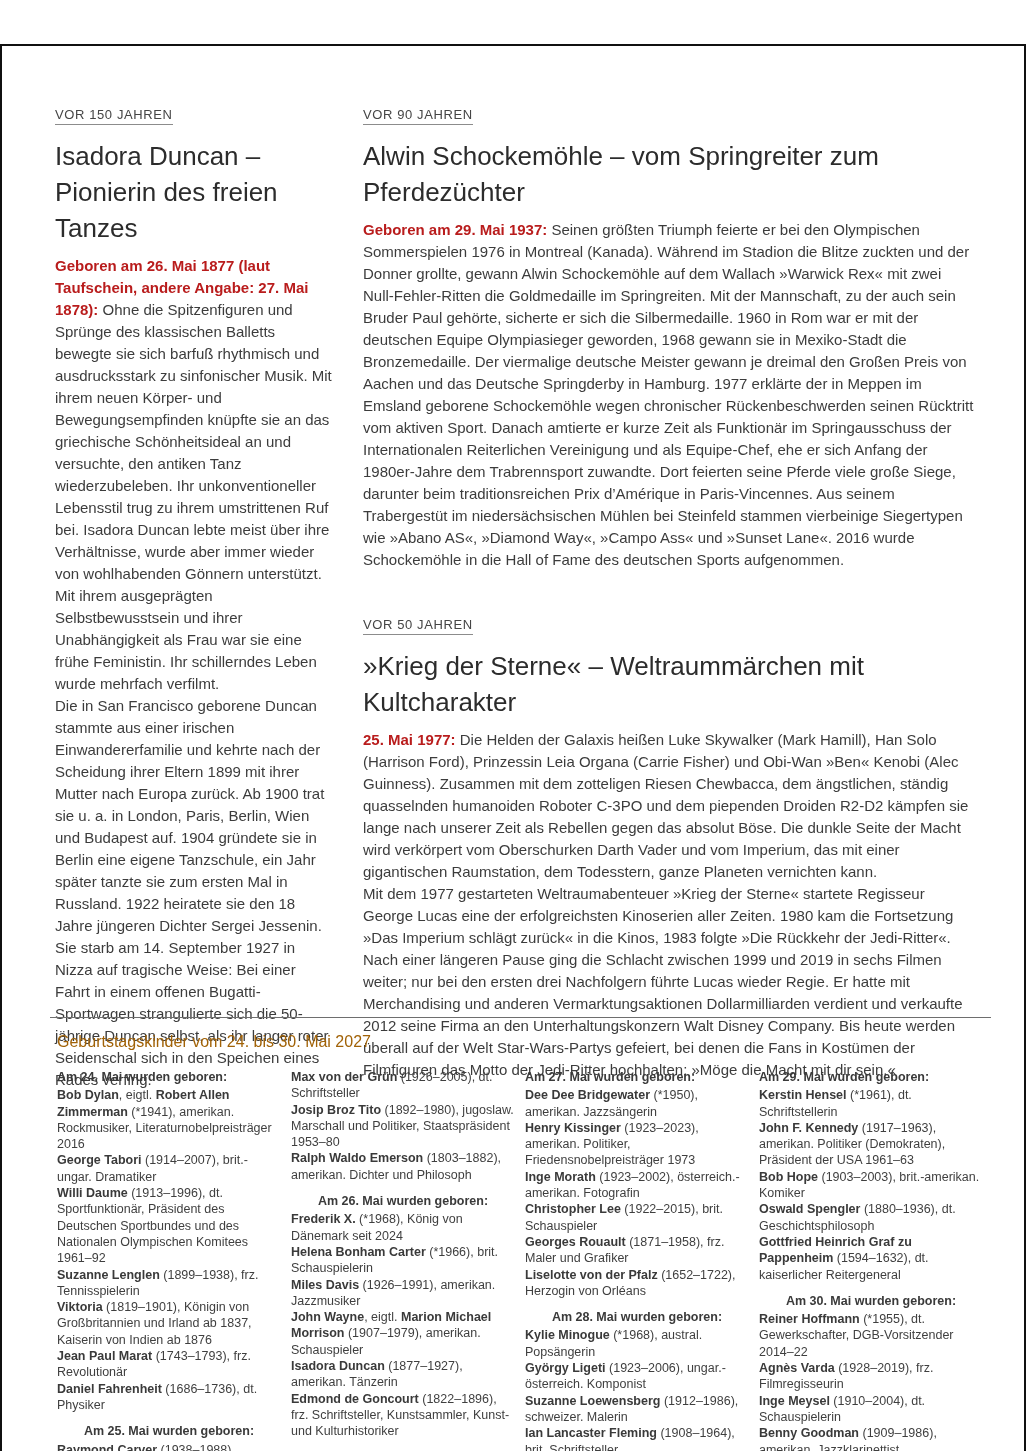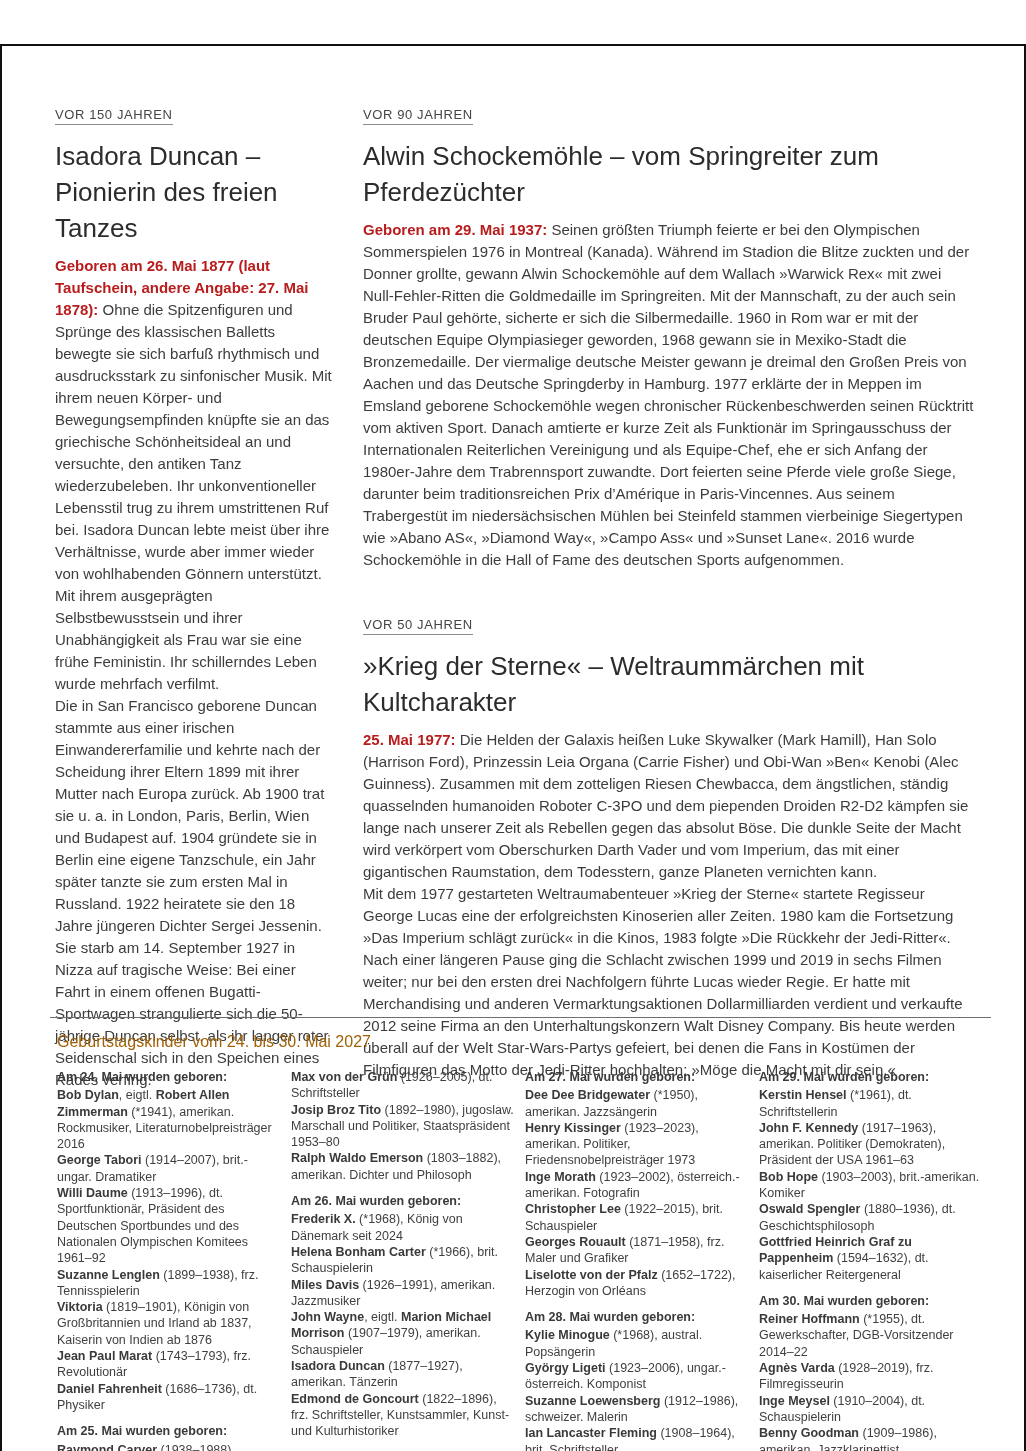--- a/index.html
+++ b/index.html
@@ -41,21 +41,21 @@
 
   .bottom { position:absolute; top:971px; left:48px; width:941px; }
   .divider { border:0; border-top:1px solid #6e6e6e; margin:0; }
   .bday-heading {
     font-size:16px; font-weight:400; color:#a16207;
     margin:15px 0 18px 7px;
   }
   .bday-grid { display:flex; gap:10px; padding-left:7px; }
   .bday-col { width:224px; flex:none; font-size:12.5px; line-height:16.3px; color:#3f3f3f; }
   .bday-group-heading { font-weight:700; color:#3a3a3a; margin-bottom:2px; }
-  .bday-col > .bday-group-heading:not(:first-child) { margin-top:10px; }
+  .bday-col > .bday-group-heading:not(:first-child) { margin-top:10px;text-align:center; }
   .bday-entry strong { font-weight:700; color:#3a3a3a; }
 </style>
 </head>
 <body>
 
 <div class="page">
 
   <div class="articles">
 
     <div class="col-left">

